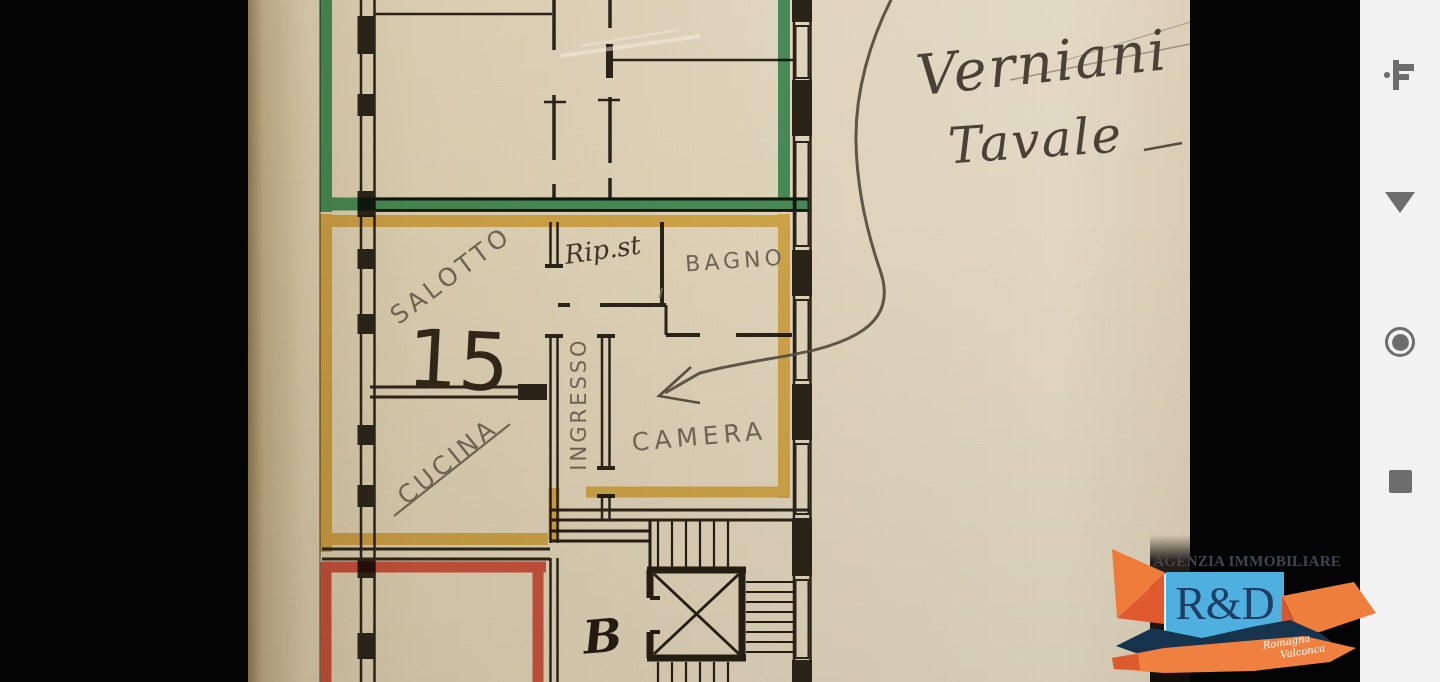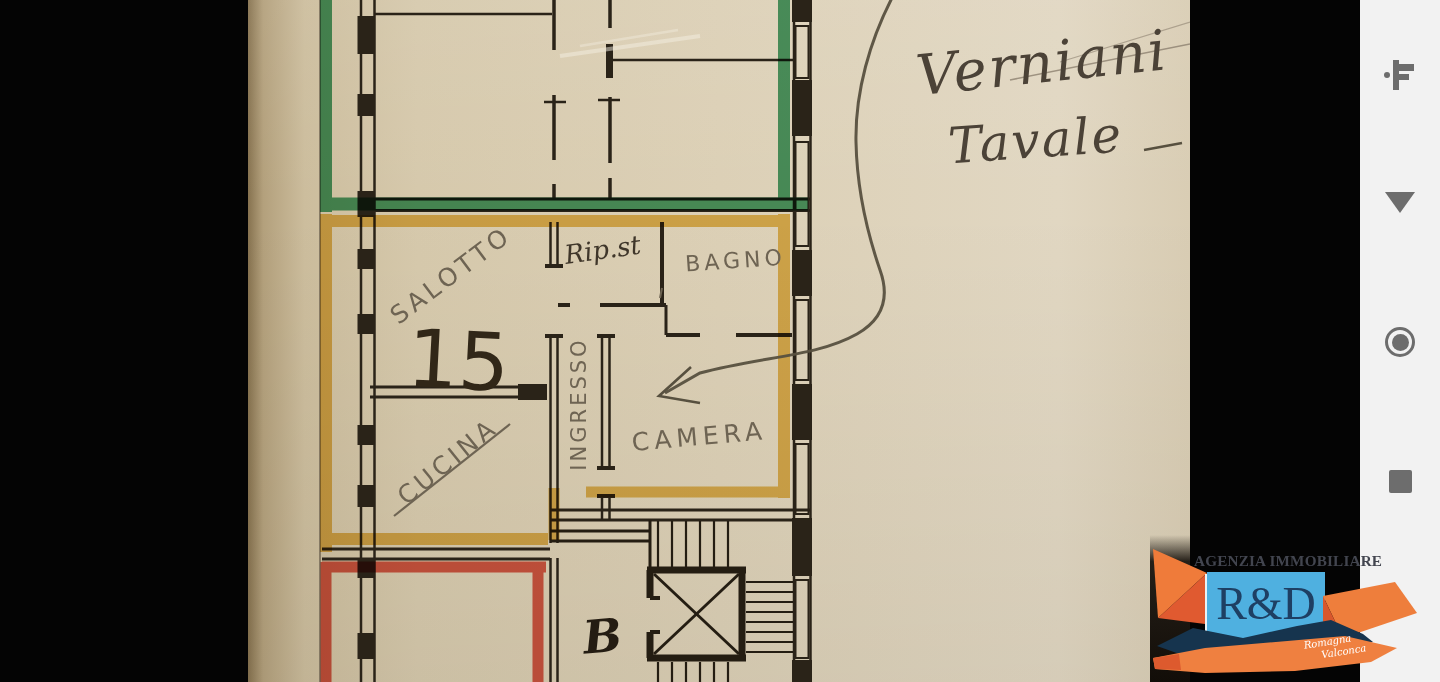--- a/index.html
+++ b/index.html
@@ -17,21 +17,21 @@
   .nav-btn{position:absolute;left:0;width:80px;height:56px;display:flex;align-items:center;justify-content:center;background:none;border:none;cursor:pointer;padding:0;}
   .tri{width:0;height:0;border-left:15px solid transparent;border-right:15px solid transparent;border-top:21px solid #6d6d6d;}
   .ring{width:24px;height:24px;border:3.5px solid #6d6d6d;border-radius:50%;display:flex;align-items:center;justify-content:center;}
   .ring i{display:block;width:17px;height:17px;background:#6d6d6d;border-radius:50%;}
   .sq{width:23px;height:23px;background:#6d6d6d;border-radius:2px;}
   .keyic{position:relative;width:32px;height:32px;}
   .keyic .dot{position:absolute;left:0;top:13px;width:6px;height:6px;background:#6d6d6d;border-radius:50%;}
   .keyic .shaft{position:absolute;left:9px;top:1px;width:6px;height:30px;background:#6d6d6d;}
   .keyic .t1{position:absolute;left:15px;top:5px;width:15px;height:7px;background:#6d6d6d;}
   .keyic .t2{position:absolute;left:15px;top:15px;width:10px;height:6px;background:#6d6d6d;}
-  .watermark{position:absolute;left:1145px;top:540px;width:275px;height:142px;pointer-events:none;text-align:center;}
+  .watermark{position:absolute;left:1104px;top:540px;width:275px;height:142px;pointer-events:none;text-align:center;}
 </style>
 </head>
 <body>
 
 <div class="screen">
 
   <div class="bar bar-left"></div>
 
   <div class="photo">
     <svg viewBox="0 0 942 682" width="942" height="682">

